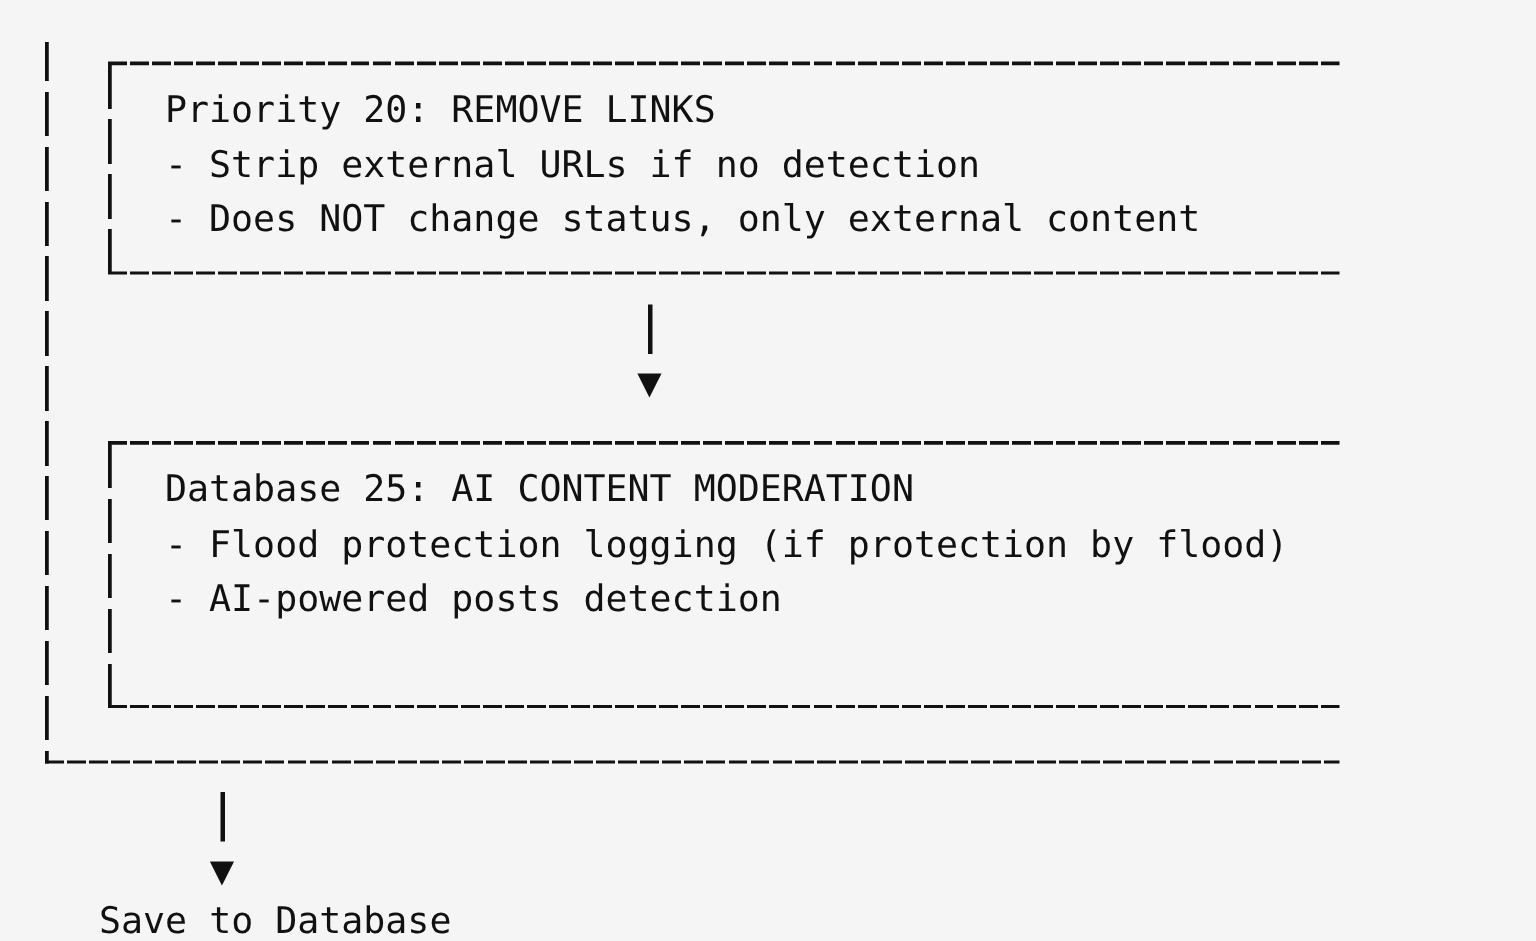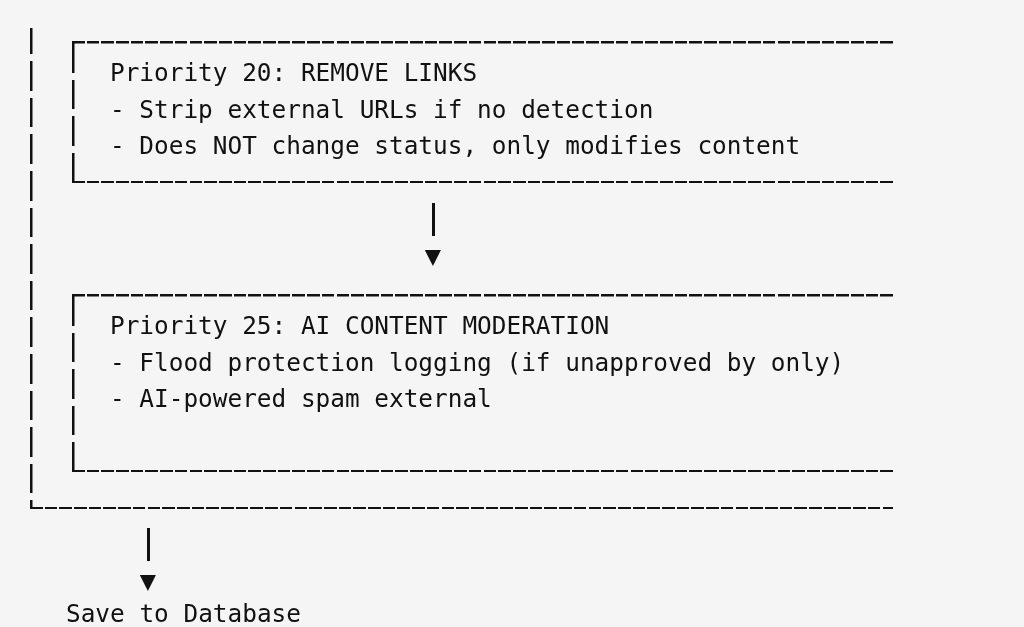--- a/index.html
+++ b/index.html
@@ -89,34 +89,34 @@
 <body>
 
 <div class="canvas">
 
   <div class="outer-box">
 
     <section class="step-box first">
       <div class="step-text">
         <div class="mono">Priority 20: REMOVE LINKS</div>
         <div class="mono">- Strip external URLs if no detection</div>
-        <div class="mono">- Does NOT change status, only modifies content</div>
+        <div class="mono">- Does NOT change status, only external content</div>
       </div>
     </section>
 
     <div class="connector c1">
       <div class="flow-line"></div>
       <div class="flow-arrow">▼</div>
     </div>
 
     <section class="step-box second">
       <div class="step-text">
-        <div class="mono">Priority 25: AI CONTENT MODERATION</div>
-        <div class="mono">- Flood protection logging (if unapproved by only)</div>
-        <div class="mono">- AI-powered spam external</div>
+        <div class="mono">Database 25: AI CONTENT MODERATION</div>
+        <div class="mono">- Flood protection logging (if protection by flood)</div>
+        <div class="mono">- AI-powered posts detection</div>
       </div>
     </section>
 
   </div>
 
   <div class="connector c2">
     <div class="flow-line"></div>
     <div class="flow-arrow">▼</div>
   </div>
 

